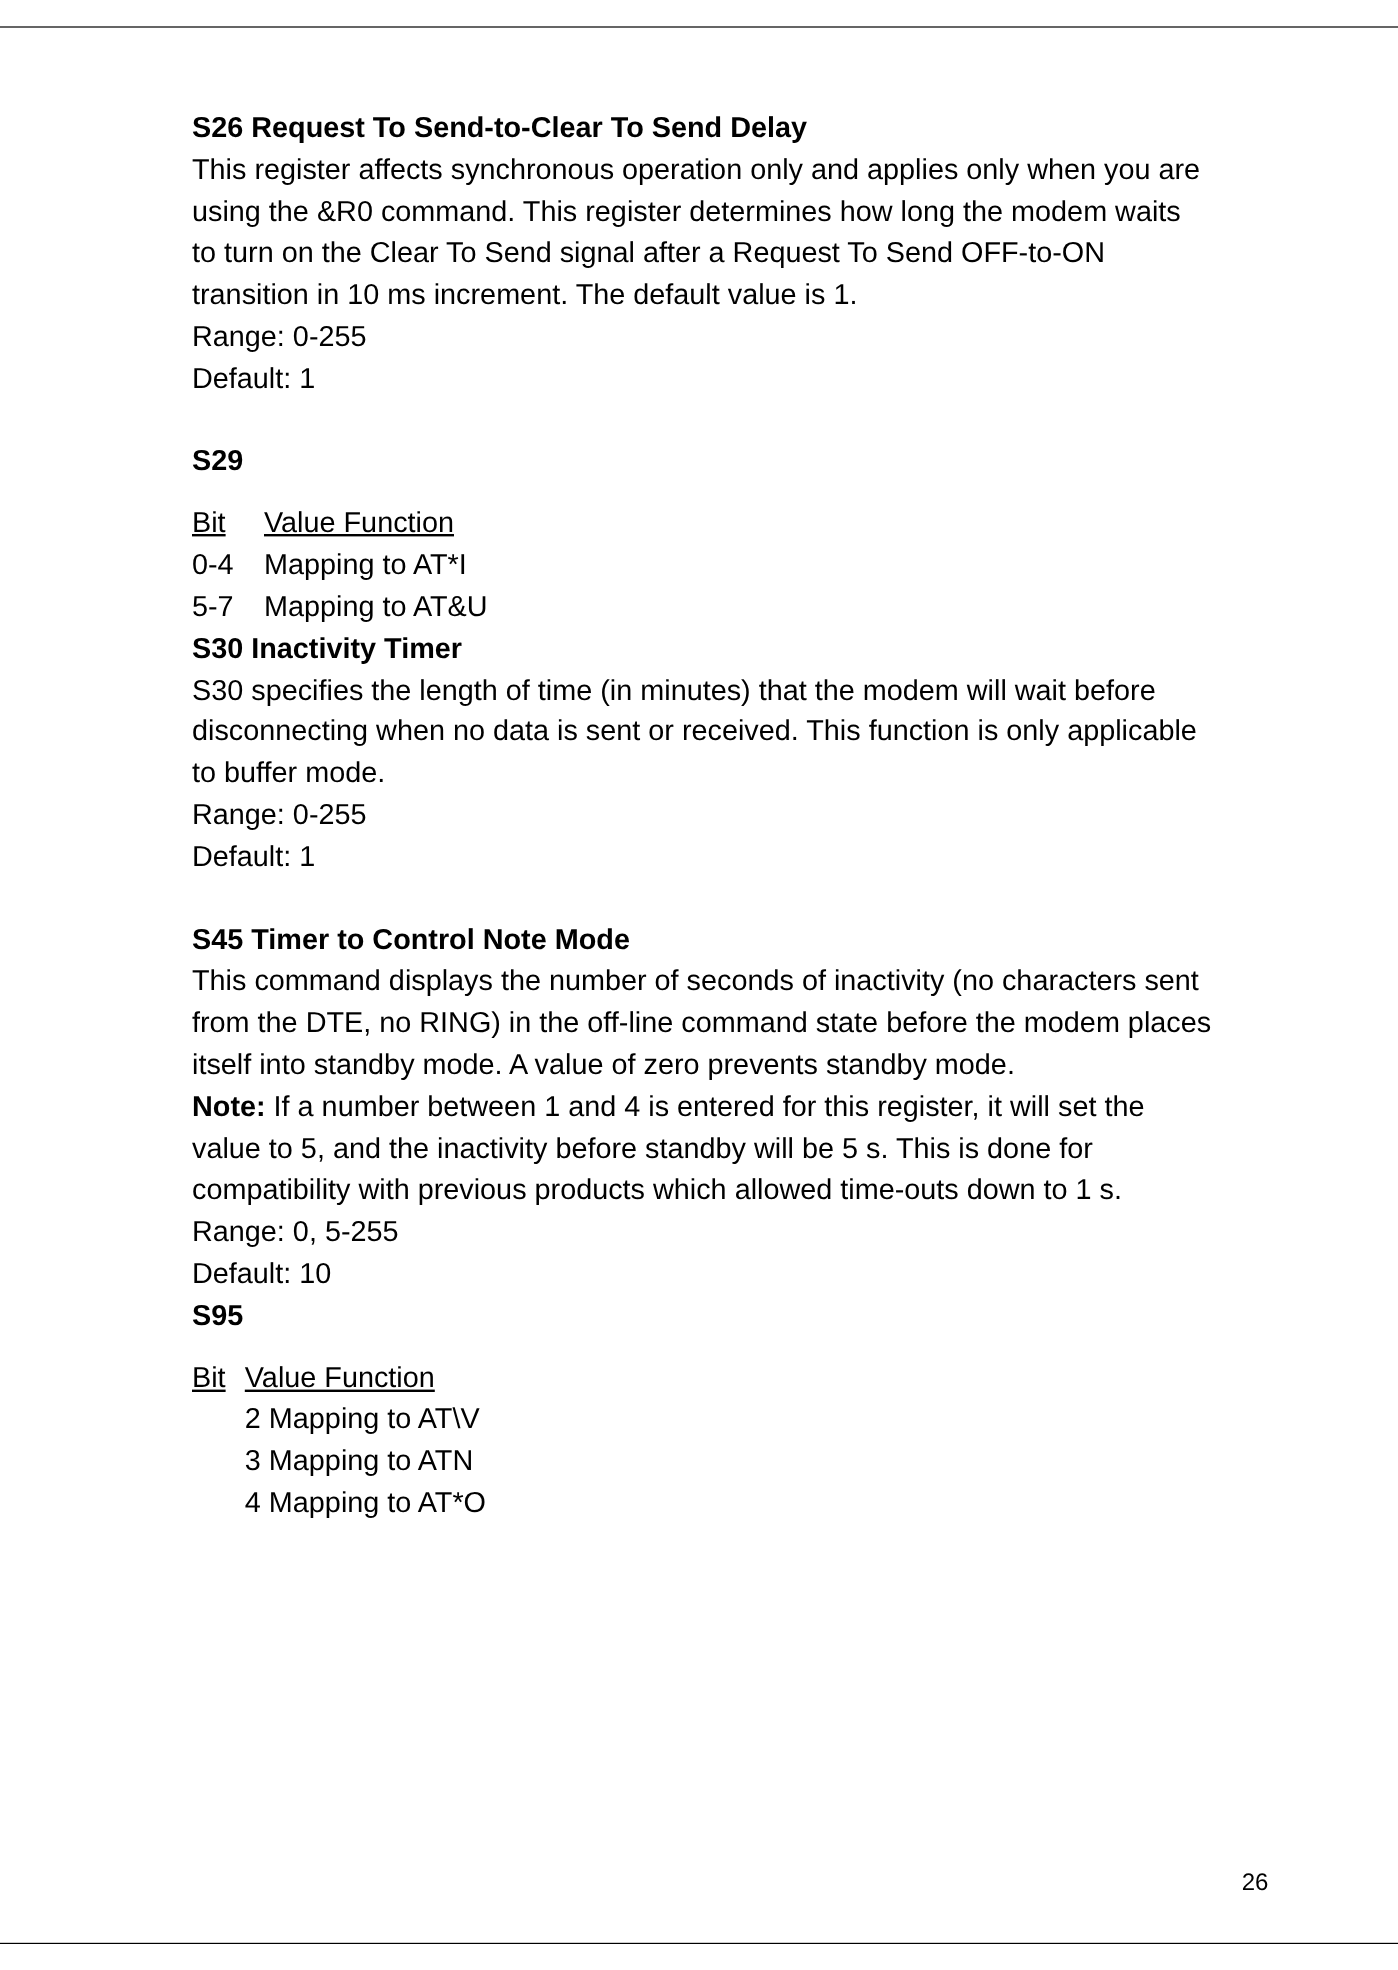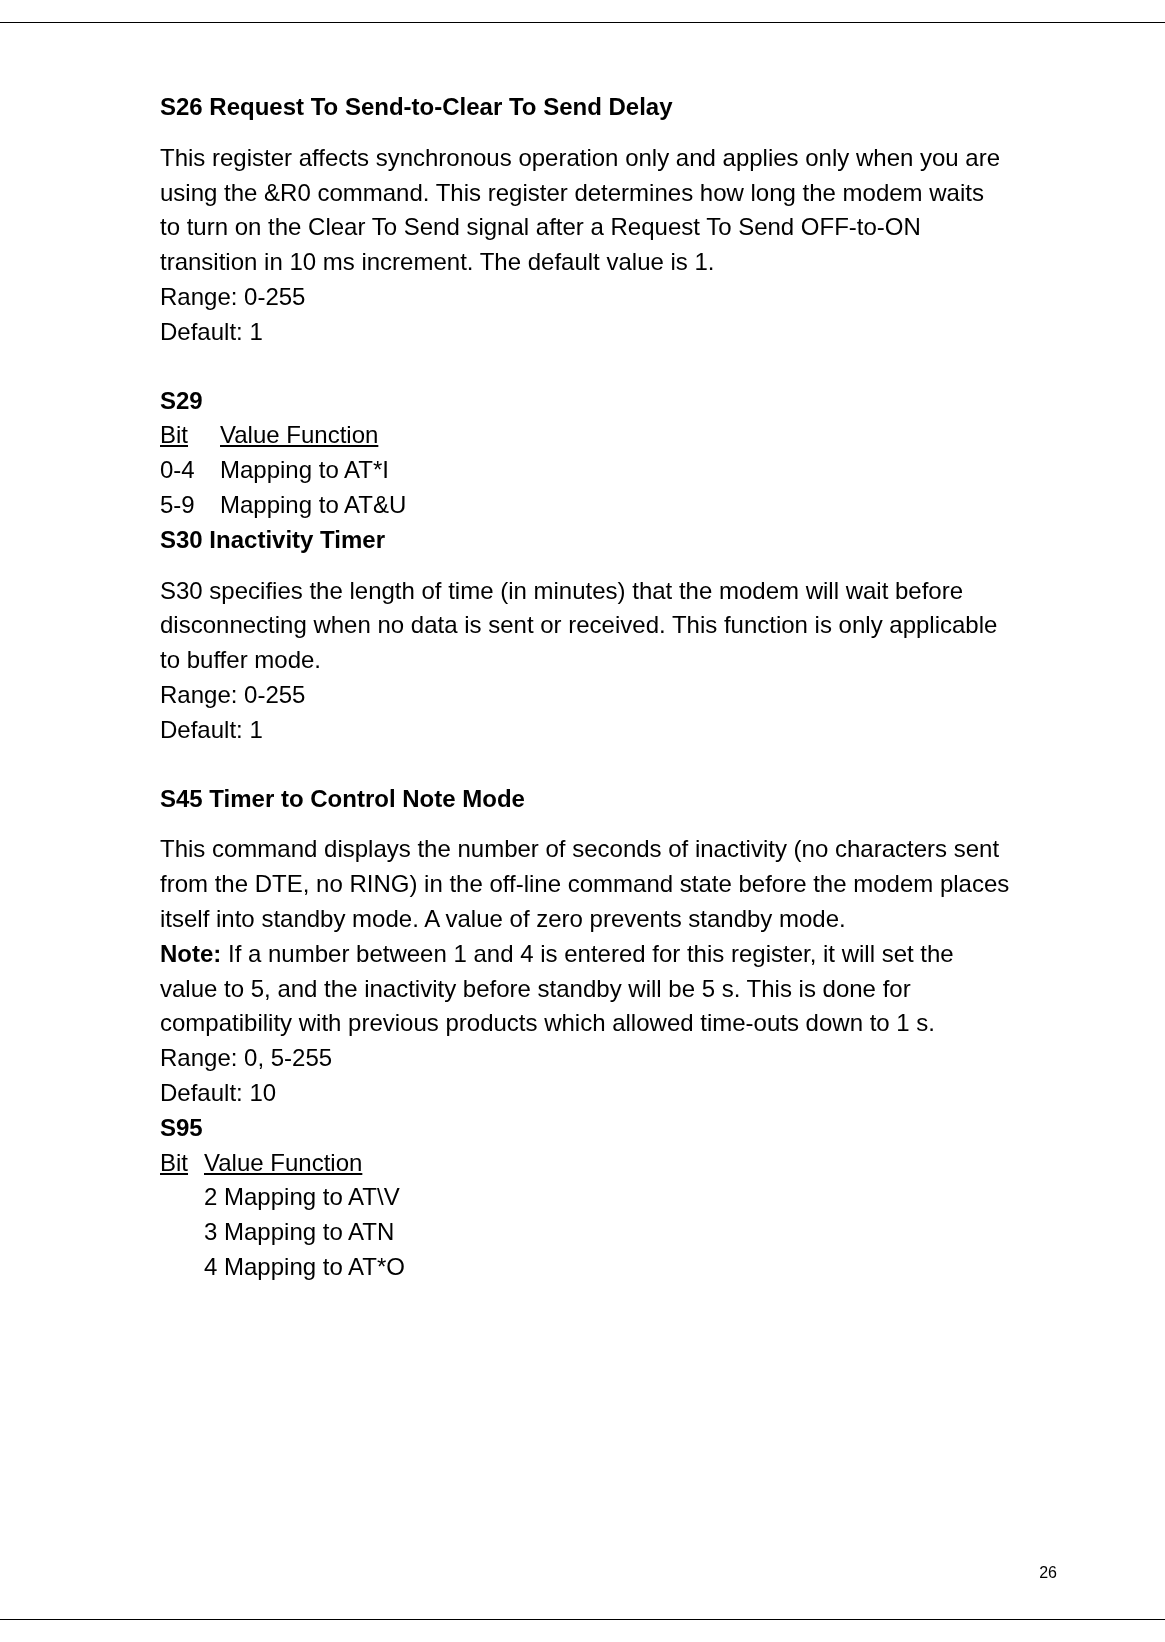--- a/index.html
+++ b/index.html
@@ -24,26 +24,26 @@
     right: 0;
     height: 0;
     border-top: 1.5px solid #000;
   }
   .rule-top { top: 22px; }
   .rule-bottom { bottom: 22px; }
   .page-number {
     position: absolute;
     right: 108px;
     bottom: 58px;
-    font-size: 16px;
+    font-size: 20px;
   }
   .heading { font-weight: bold; }
-  .para-block { margin-top: 16px; }
+  .para-block { margin-top: 0; }
   .gap { height: 34px; }
-  .u { text-decoration: underline; }
+  .u { text-decoration: underline; margin-top: 17px; }
   .bit-col { display: inline-block; width: 60px; }
   .bit-col-tight { display: inline-block; width: 44px; }
   .bit-row-indent { padding-left: 44px; }
 </style>
 </head>
 <body>
 
 <div class="page">
   <div class="rule-top"></div>
 
@@ -55,21 +55,21 @@
   <div class="gap"></div>
 
   <div class="heading">S29</div>
   <div>
     <span class="u bit-col">Bit</span><span class="u">Value Function</span>
   </div>
   <div>
     <span class="bit-col">0-4</span><span>Mapping to AT*I</span>
   </div>
   <div>
-    <span class="bit-col">5-9</span><span>Mapping to AT&amp;U</span>
+    <span class="bit-col">5-7</span><span>Mapping to AT&amp;U</span>
   </div>
 
   <div class="heading">S30 Inactivity Timer</div>
   <div class="para-block">S30 specifies the length of time (in minutes) that the modem will wait before disconnecting when no data is sent or received. This function is only applicable to buffer mode.</div>
   <div>Range: 0-255</div>
   <div>Default: 1</div>
 
   <div class="gap"></div>
 
   <div class="heading">S45 Timer to Control Note Mode</div>

